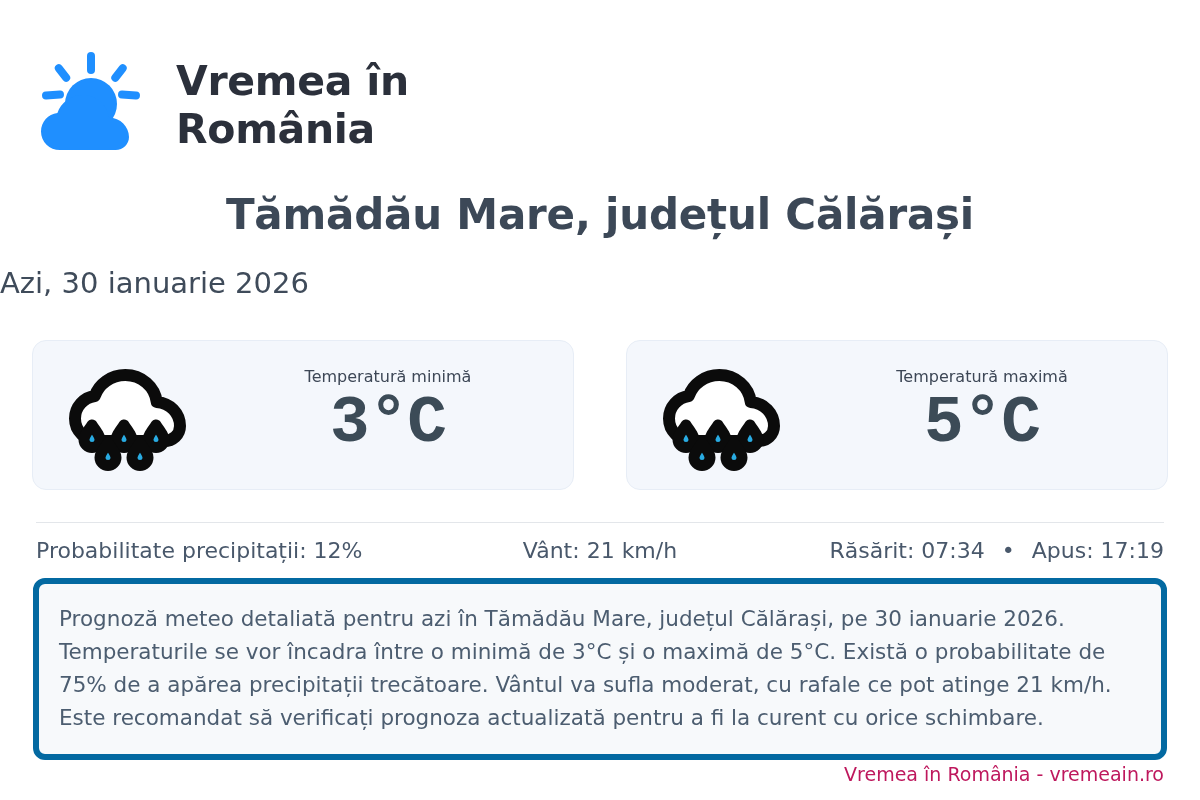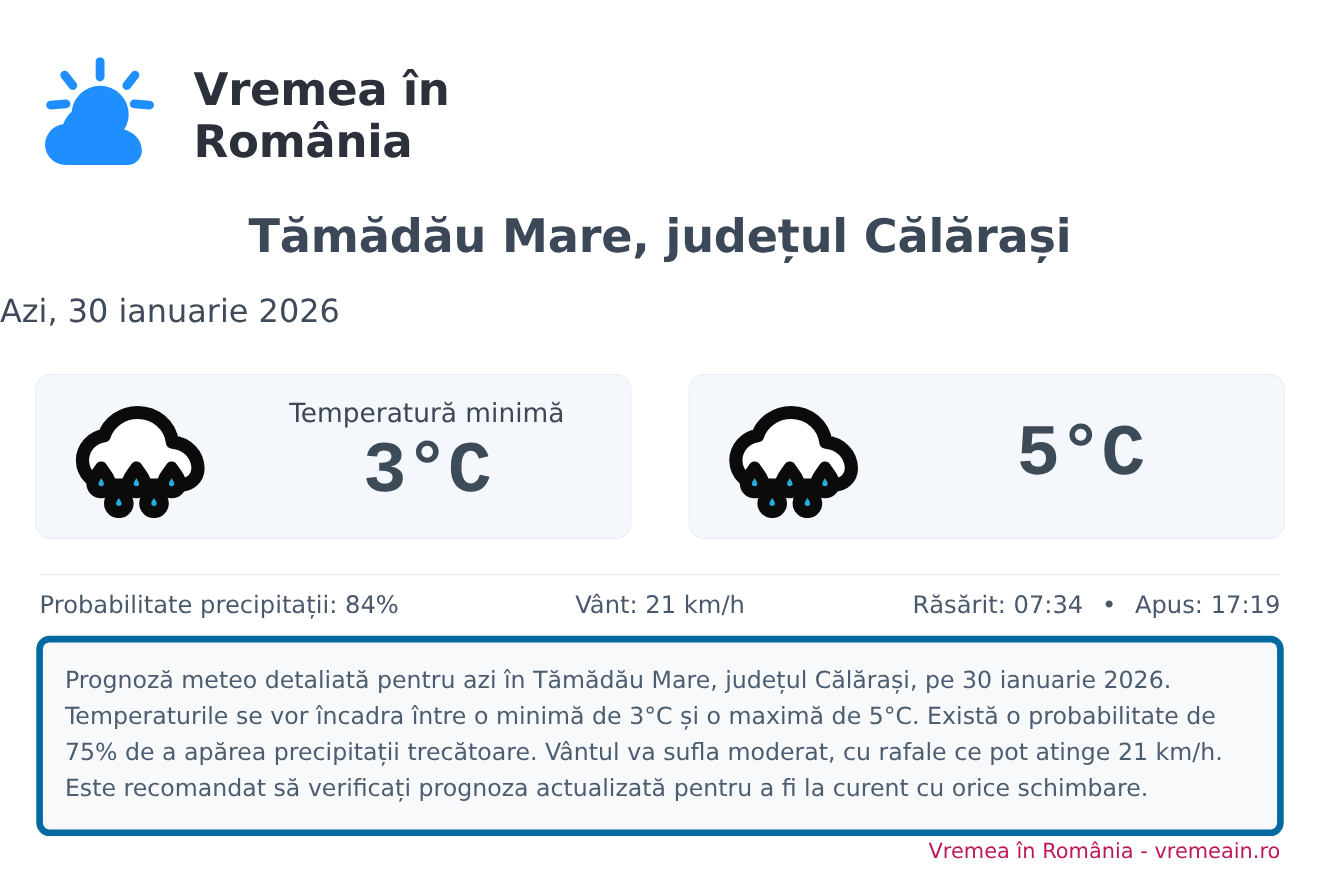--- a/index.html
+++ b/index.html
@@ -94,21 +94,21 @@
   }
   .temp-body {
     display: flex;
     flex-direction: column;
     align-items: center;
     justify-content: center;
     flex: 1 1 auto;
     padding-bottom: 4px;
   }
   .temp-label {
-    font-size: 24px;
+    font-size: 16px;
     font-weight: 400;
     color: #3d4756;
     line-height: 1.2;
     white-space: nowrap;
   }
   .temp-value {
     font-size: 66px;
     font-weight: 700;
     color: #3c4b57;
     line-height: 1.08;
@@ -231,30 +231,31 @@
                  C103.3 44 113 54.4 113 67c0 8.7-7.1 15-15.9 15H31z" fill="#ffffff" stroke="#0b0b0b" stroke-width="12" stroke-linejoin="round"></path>
         <g stroke="#0b0b0b" stroke-width="11" stroke-linejoin="round" fill="#29abe2">
           <path d="M25 66c5 7 8 11 8 14.5A8 8 0 0 1 17 80.5C17 77 20 73 25 66z"></path>
           <path d="M57 66c5 7 8 11 8 14.5A8 8 0 0 1 49 80.5C49 77 52 73 57 66z"></path>
           <path d="M89 66c5 7 8 11 8 14.5A8 8 0 0 1 81 80.5C81 77 84 73 89 66z"></path>
           <path d="M41 84c5 7 8 11 8 14.5A8 8 0 0 1 33 98.5C33 95 36 91 41 84z"></path>
           <path d="M73 84c5 7 8 11 8 14.5A8 8 0 0 1 65 98.5C65 95 68 91 73 84z"></path>
         </g>
       </svg>
       <div class="temp-body">
+        <div class="temp-label">Temperatură maximă</div>
         <div class="temp-value">5°C</div>
       </div>
     </div>
 
   </div>
 
   <div class="divider"></div>
 
   <div class="stats">
-    <div class="stat-left">Probabilitate precipitații: 84%</div>
+    <div class="stat-left">Probabilitate precipitații: 12%</div>
     <div class="stat-center">Vânt: 21 km/h</div>
     <div class="stat-right">
       <span>Răsărit: 07:34</span>
       <span class="stat-sep">•</span>
       <span>Apus: 17:19</span>
     </div>
   </div>
 
   <div class="description">
     <p>Prognoză meteo detaliată pentru azi în Tămădău Mare, județul Călărași, pe 30 ianuarie 2026. Temperaturile se vor încadra între o minimă de 3°C și o maximă de 5°C. Există o probabilitate de 75% de a apărea precipitații trecătoare. Vântul va sufla moderat, cu rafale ce pot atinge 21 km/h. Este recomandat să verificați prognoza actualizată pentru a fi la curent cu orice schimbare.</p>

